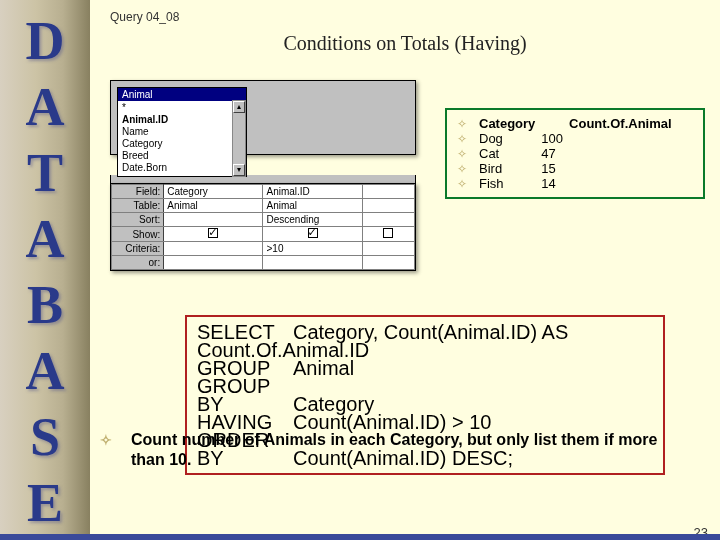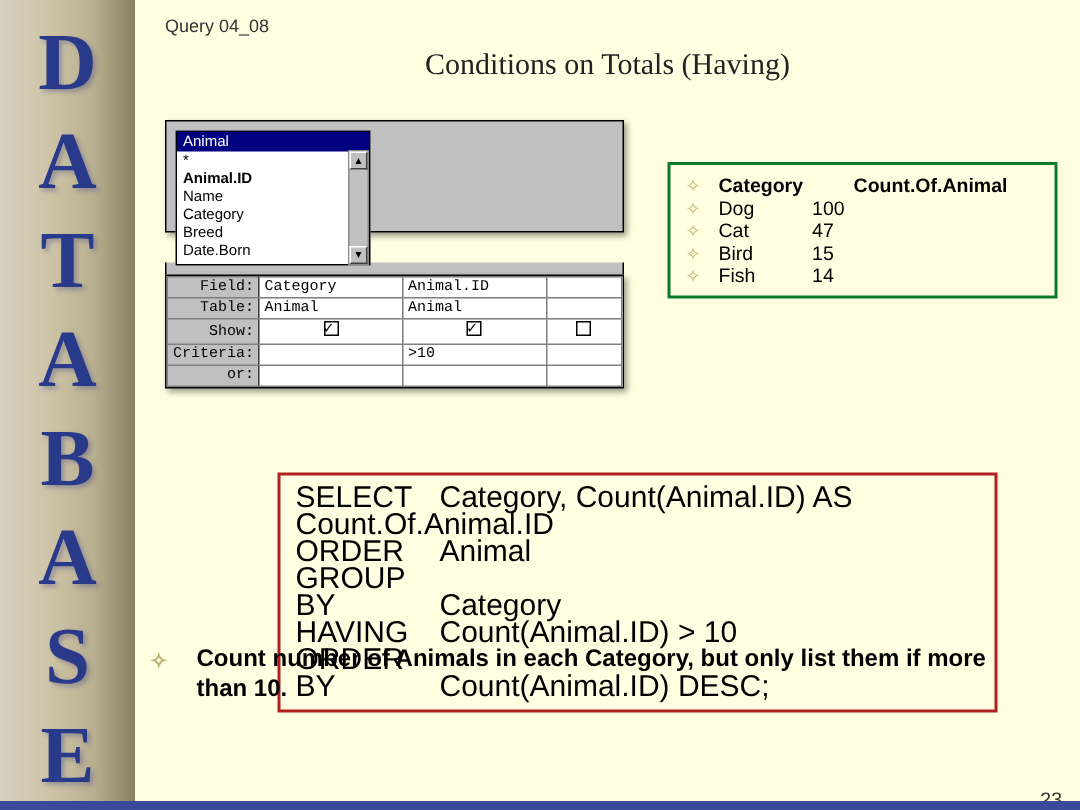--- a/index.html
+++ b/index.html
@@ -117,21 +117,20 @@
   }
   .qbe-grid table {
     border-collapse: collapse;
     font-size: 10px;
     width: 100%;
   }
   .qbe-grid td {
     border: 1px solid #808080;
     padding: 1px 3px;
     height: 13px;
-    font-family: Liberation Mono, monospace;
   }
   .qbe-grid td.label {
     background: #c0c0c0;
     text-align: right;
     width: 50px;
     border-right: 1px solid #404040;
   }
   .qbe-grid td.cell {
     background: #fff;
     width: 95px;
@@ -270,20 +269,26 @@
           <td class="cell">Animal.ID</td>
           <td class="tail"></td>
         </tr>
         <tr>
           <td class="label">Table:</td>
           <td class="cell">Animal</td>
           <td class="cell">Animal</td>
           <td class="tail"></td>
         </tr>
         <tr>
+          <td class="label">Sort:</td>
+          <td class="cell"></td>
+          <td class="cell">Descending</td>
+          <td class="tail"></td>
+        </tr>
+        <tr>
           <td class="label">Show:</td>
           <td class="cell center"><span class="checkbox-sq checked"></span></td>
           <td class="cell center"><span class="checkbox-sq checked"></span></td>
           <td class="tail center"><span class="checkbox-sq"></span></td>
         </tr>
         <tr>
           <td class="label">Criteria:</td>
           <td class="cell"></td>
           <td class="cell">&gt;10</td>
           <td class="tail"></td>
@@ -331,21 +336,21 @@
         <td class="cat">Fish</td>
         <td>14</td>
             <td></td>
       </tr>
     </tbody>
       </table>
   </div>
 
   <div class="sql-box">
     <div><span class="kw">SELECT</span><span>Category, Count(Animal.ID) AS Count.Of.Animal.ID</span></div>
-    <div><span class="kw">ORDER</span><span>Animal</span></div>
+    <div><span class="kw">GROUP</span><span>Animal</span></div>
     <div><span class="kw">GROUP BY</span><span>Category</span></div>
     <div><span class="kw">HAVING</span><span>Count(Animal.ID) &gt; 10</span></div>
     <div><span class="kw">ORDER BY</span><span>Count(Animal.ID) DESC;</span></div>
   </div>
 </div>
 
 <div class="summary">
   <span class="diamond">✧</span>
   <span class="txt">Count number of Animals in each Category, but only list them if more than 10.</span>
 </div>

